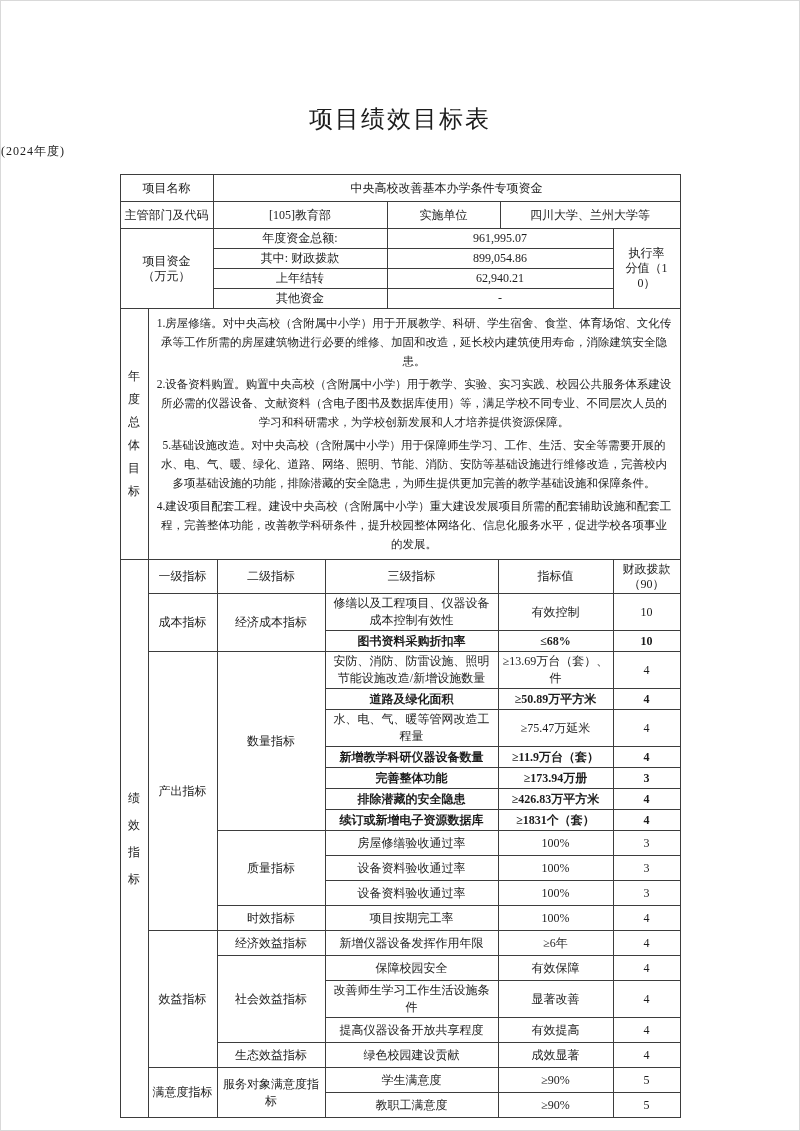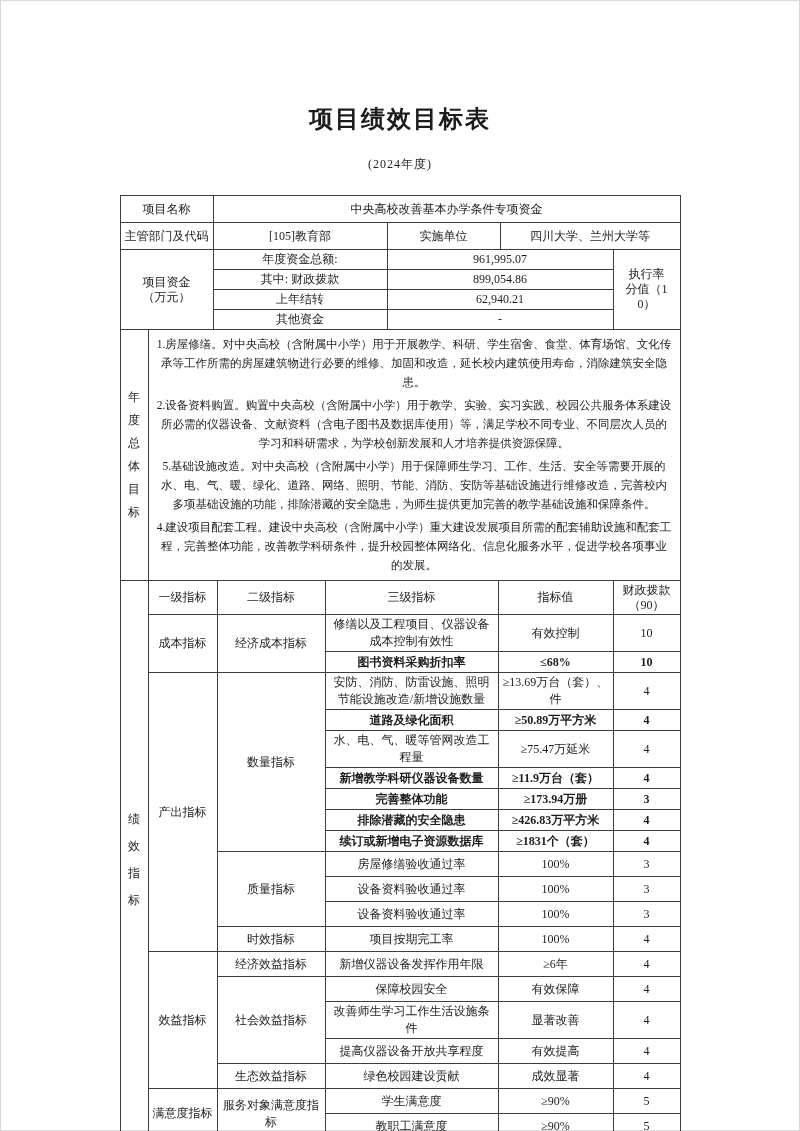--- a/index.html
+++ b/index.html
@@ -12,37 +12,37 @@
   }
   .page-frame{
     position:absolute;inset:0;
     border:1px solid #d9d9d9;
     box-sizing:border-box;
     padding-top:102px;
   }
   .doc-title{
     text-align:center;
     font-size:24px;
-    font-weight:bold;
+    font-weight:normal;
     letter-spacing:2px;
   }
   .doc-subtitle{
-    text-align:center;
+    text-align:left;
     font-size:12px;
-    margin-top:21px;
+    margin-top:8px;
     letter-spacing:1px;
   }
   .tbl{
     border-collapse:collapse;
     table-layout:fixed;
     width:560px;
     margin:0 auto;
     font-size:12px;
   }
-  .tbl.first{margin-top:22px;}
+  .tbl.first{margin-top:14px;}
   .tbl.stack{margin-top:-1px;}
   .tbl td{
     border:1px solid #3d3d3d;
     text-align:center;
     vertical-align:middle;
     padding:1px 4px;
     box-sizing:border-box;
     word-break:break-all;
   }
   .h27{height:27px;} .h20{height:20px;}

